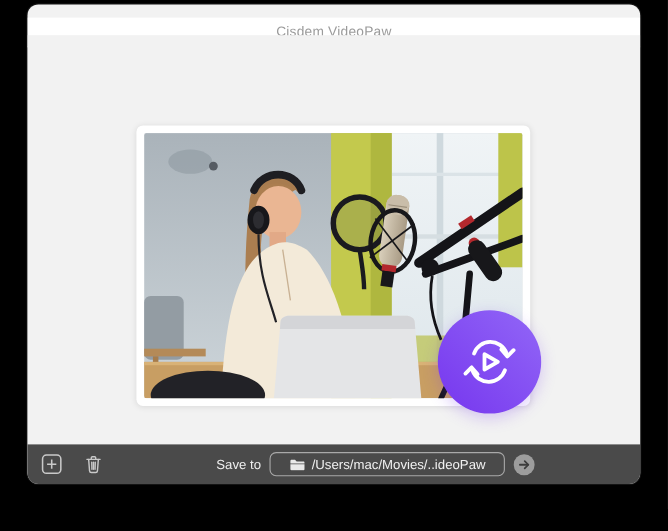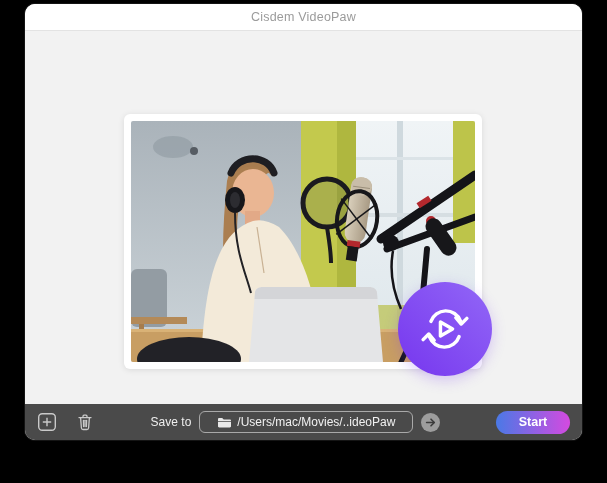--- a/index.html
+++ b/index.html
@@ -7,21 +7,21 @@
   .stage{
     position:relative;width:607px;height:483px;background:#000;overflow:hidden;
     font-family:"Liberation Sans",sans-serif;
   }
   .window{
     position:absolute;left:25px;top:4px;width:557px;height:436px;
     background:var(--window_bg,#f2f2f2);border-radius:10px;overflow:hidden;
     box-shadow:0 0 0 1px rgba(255,255,255,.08);
   }
   .titlebar{
-    position:absolute;left:0;top:0;right:0;height:27px;
+    position:absolute;left:0;top:12px;right:0;height:27px;
     background:var(--titlebar_bg,#fff);border-bottom:1px solid #e3e3e3;
     display:flex;align-items:center;justify-content:center;
   }
   .titlebar .title{font-size:12.5px;color:#9b9b9b;letter-spacing:.2px;}
   .main{position:absolute;left:0;top:28px;right:0;bottom:36px;background:var(--window_bg,#f2f2f2);}
   .video-card{
     position:absolute;left:99px;top:82px;width:358px;height:255px;
     background:#fff;border-radius:6px;padding:7px;
     box-shadow:0 1px 6px rgba(0,0,0,.10);
   }
@@ -215,17 +215,16 @@
         </div>
 
         <button class="go-btn">
           <svg width="11" height="11" viewBox="0 0 11 11" fill="none" stroke="#3c3c3c" stroke-width="1.6" stroke-linecap="round" stroke-linejoin="round">
             <line x1="1.6" y1="5.5" x2="9" y2="5.5"></line>
             <path d="M6 2.2 L9.3 5.5 L6 8.8"></path>
           </svg>
         </button>
       </div>
 
-      <button class="start-btn">Start</button>
 
     </div>
   </div>
 </div>
 
 </body></html>

